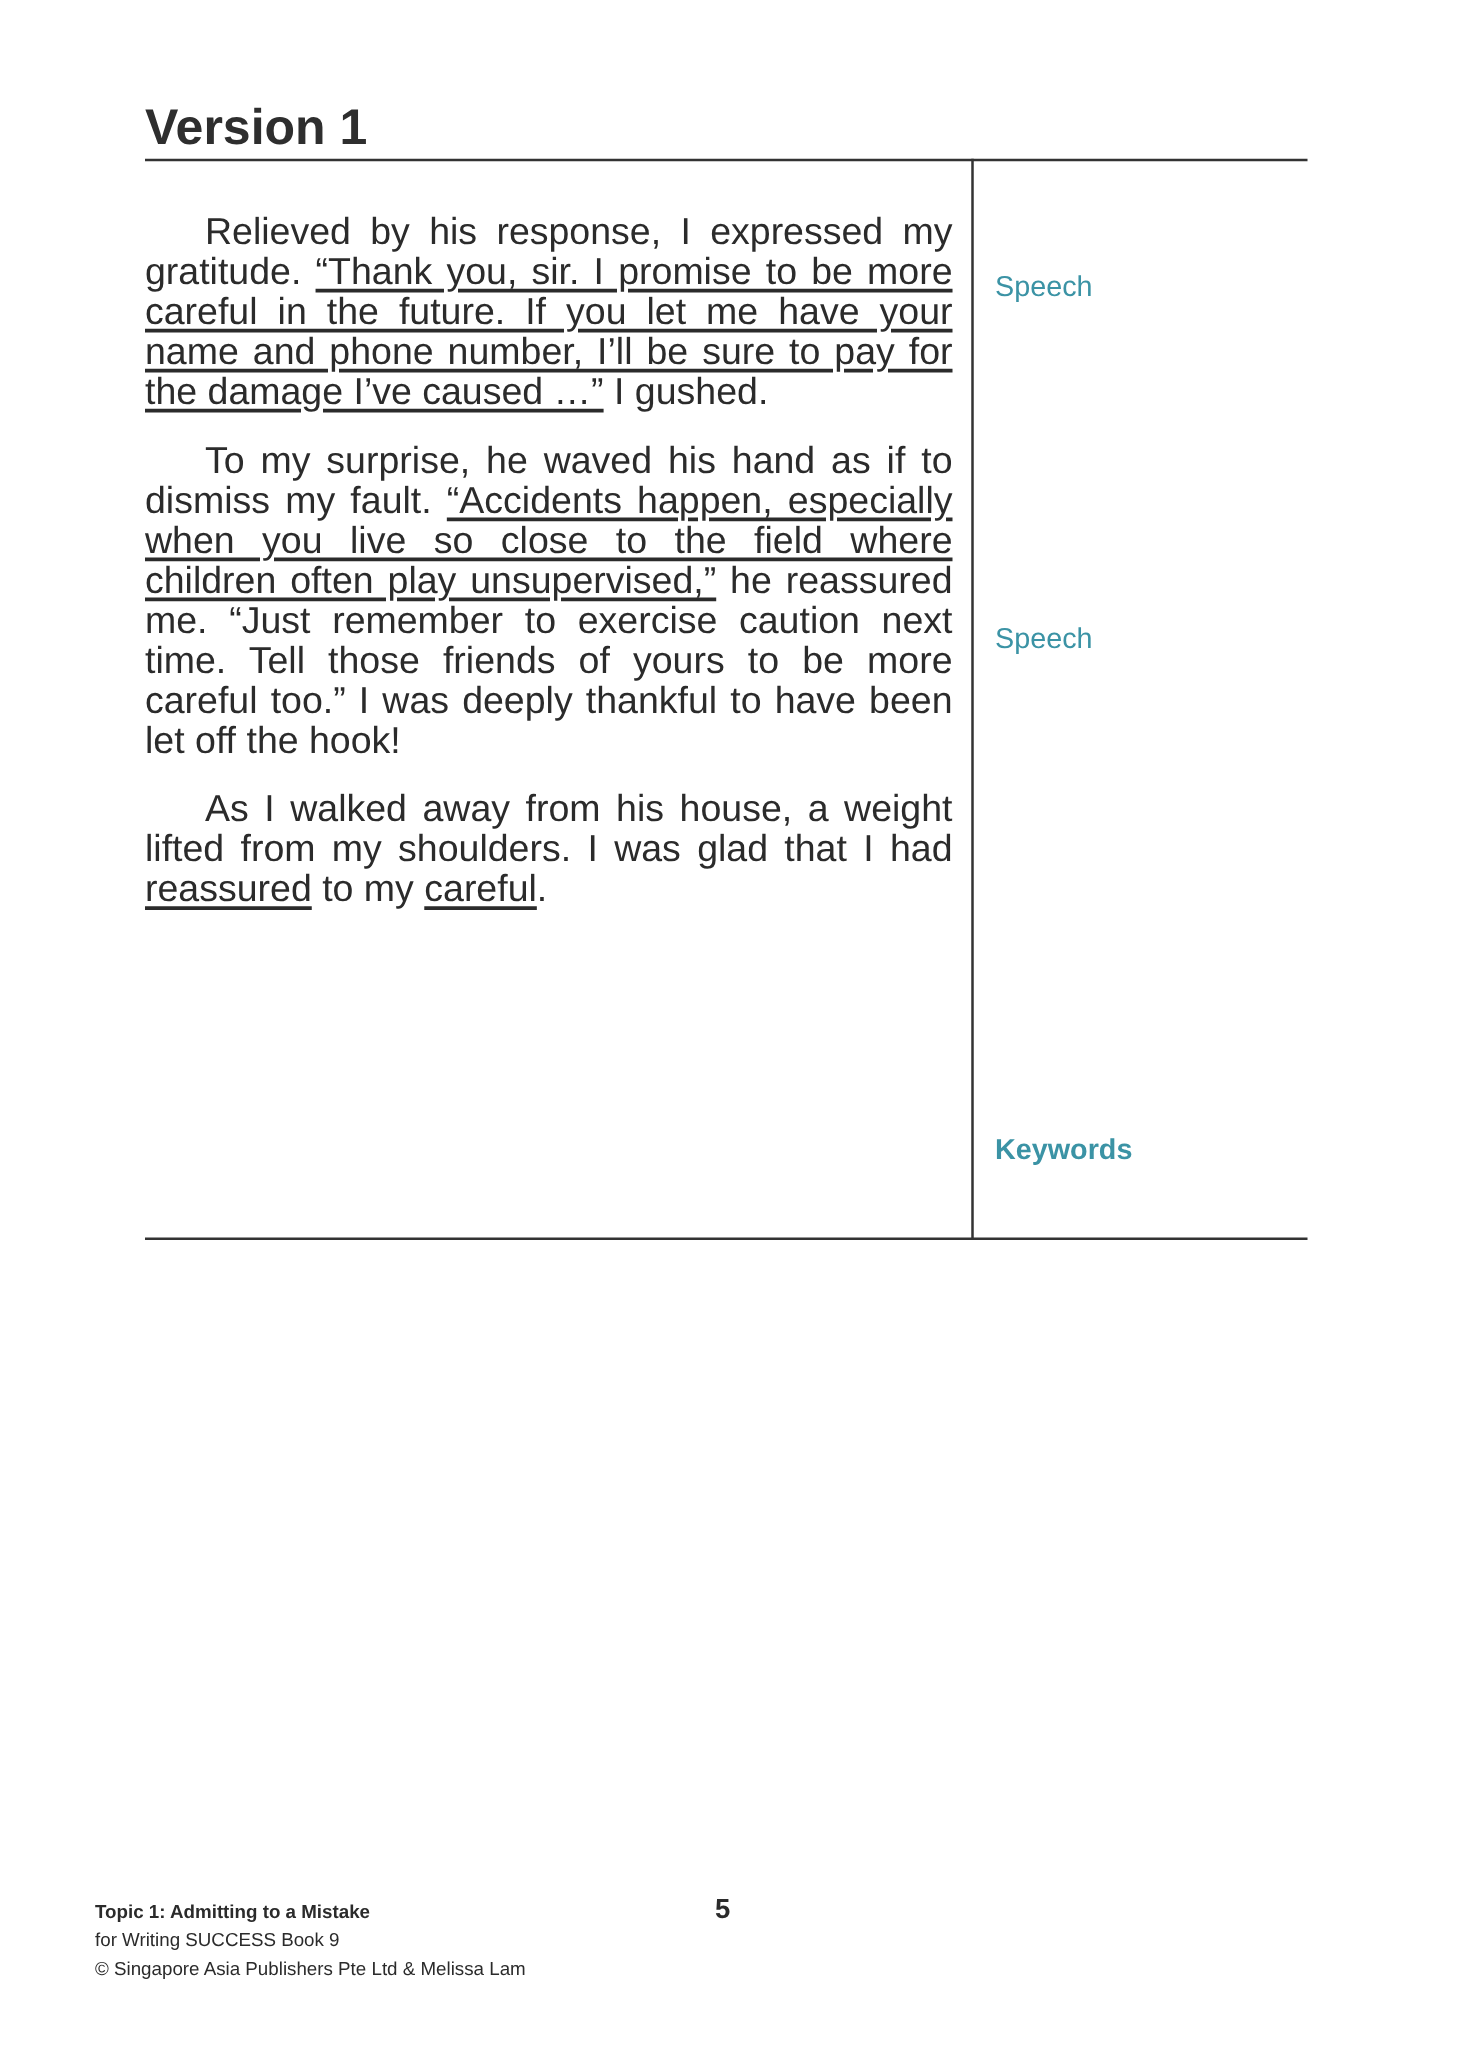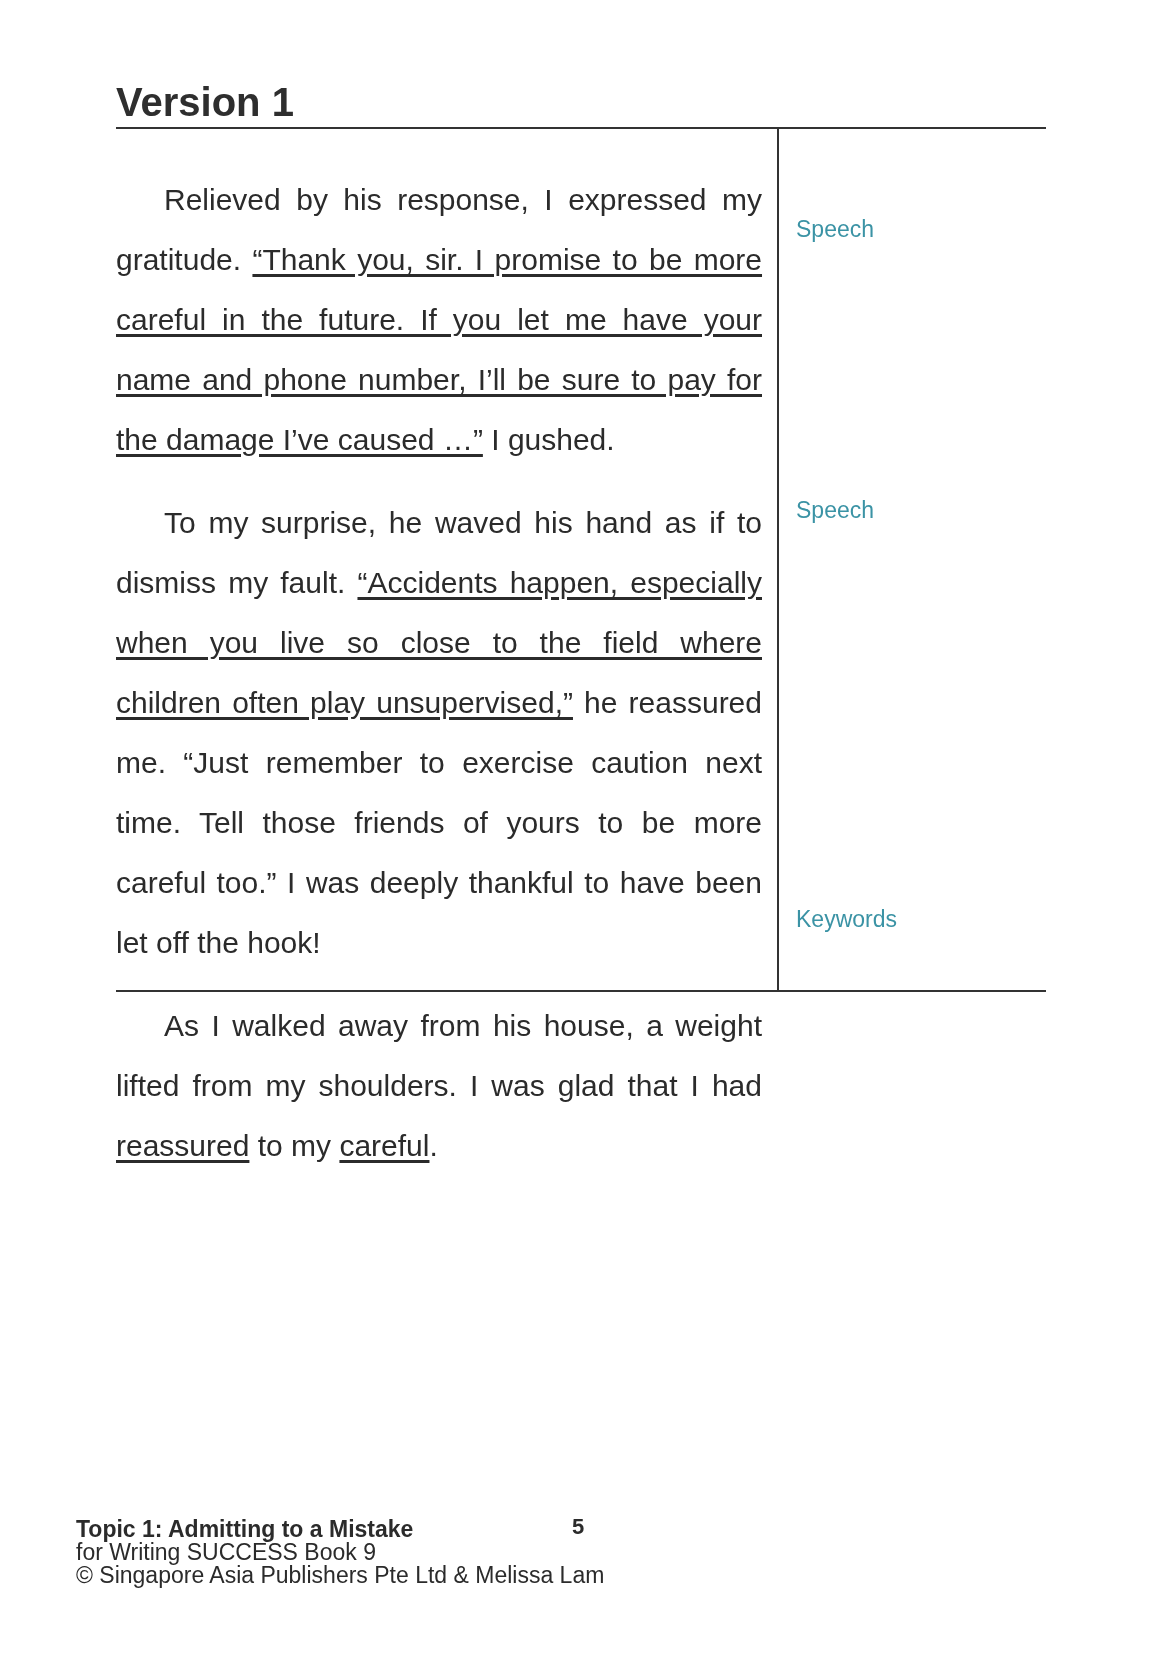--- a/index.html
+++ b/index.html
@@ -1,44 +1,44 @@
 <!DOCTYPE html>
 <html><head>
 <meta charset="utf-8">
 <style>
   html, body { margin: 0; padding: 0; background: #ffffff; }
   body { width: 1166px; height: 1657px; position: relative; overflow: hidden; font-family: "Liberation Sans", "DejaVu Sans", sans-serif; color: #2b2b2b; }
   .heading { position: absolute; left: 116px; top: 80px; font-size: 40px; font-weight: bold; color: #2e2e2e; }
   .rule-top { position: absolute; left: 116px; top: 127px; width: 930px; height: 2px; background: #333; }
   .rule-bottom { position: absolute; left: 116px; top: 990px; width: 930px; height: 2px; background: #333; }
   .divider { position: absolute; left: 777px; top: 127px; width: 2px; height: 865px; background: #333; }
-  .body-col { position: absolute; left: 116px; top: 170px; width: 646px; font-size: 30px; line-height: 60px; text-align: justify; color: #2b2b2b; }
+  .body-col { position: absolute; left: 116px; top: 170px; width: 646px; font-size: 30px; line-height: 32px; text-align: justify; color: #2b2b2b; }
   .para { margin: 0 0 23px 0; text-indent: 48px; }
   .u { text-decoration: underline; text-underline-offset: 4px; }
   .note { position: absolute; left: 796px; font-size: 23px; color: #3b93a5; }
-  .footer { position: absolute; left: 76px; top: 1518px; font-size: 23px; line-height: 23px; color: #2b2b2b; }
+  .footer { position: absolute; left: 76px; top: 1518px; font-size: 15px; line-height: 23px; color: #2b2b2b; }
   .footer .topic { font-weight: bold; }
   .page-num { position: absolute; left: 572px; top: 1514px; font-size: 22px; font-weight: bold; color: #2b2b2b; }
 </style>
 </head>
 <body>
 
 <div class="heading">Version 1</div>
 <div class="rule-top"></div>
 <div class="divider"></div>
 
 <div class="body-col">
   <p class="para"><span>Relieved by his response, I expressed my gratitude. </span><span class="u">“Thank you, sir. I promise to be more careful in the future. If you let me have your name and phone number, I’ll be sure to pay for the damage I’ve caused …”</span><span> I gushed.</span></p>
   <p class="para"><span>To my surprise, he waved his hand as if to dismiss my fault. </span><span class="u">“Accidents happen, especially when you live so close to the field where children often play unsupervised,”</span><span> he reassured me. “Just remember to exercise caution next time. Tell those friends of yours to be more careful too.” I was deeply thankful to have been let off the hook!</span></p>
   <p class="para"><span>As I walked away from his house, a weight lifted from my shoulders. I was glad that I had </span><span class="u">reassured</span><span> to my </span><span class="u">careful</span><span>.</span></p>
 </div>
 
 <div class="note" style="top:216px;">Speech</div>
 <div class="note" style="top:497px;">Speech</div>
-<div class="note" style="top:906px;">Keywords</div>
+<div class="note" style="top:906px;font-weight:bold;">Keywords</div>
 
 <div class="rule-bottom"></div>
 
 <div class="footer">
   <div class="topic">Topic 1: Admitting to a Mistake</div>
   <div>for Writing SUCCESS Book 9</div>
   <div>© Singapore Asia Publishers Pte Ltd &amp; Melissa Lam</div>
 </div>
 <div class="page-num">5</div>
 

